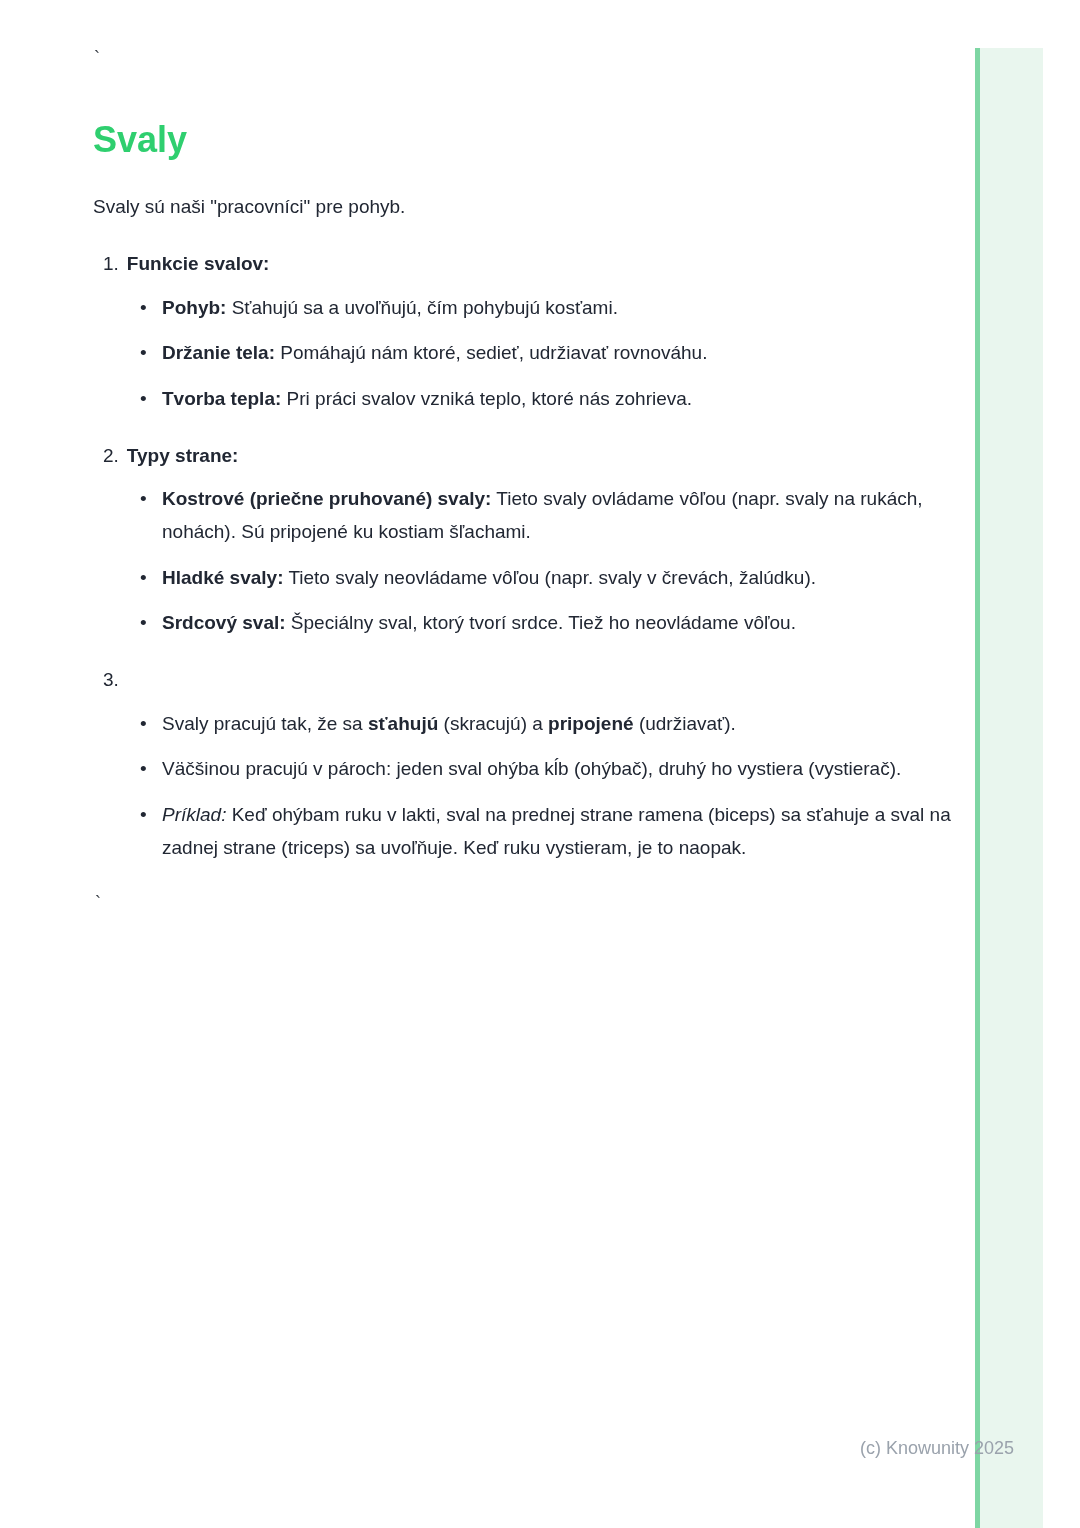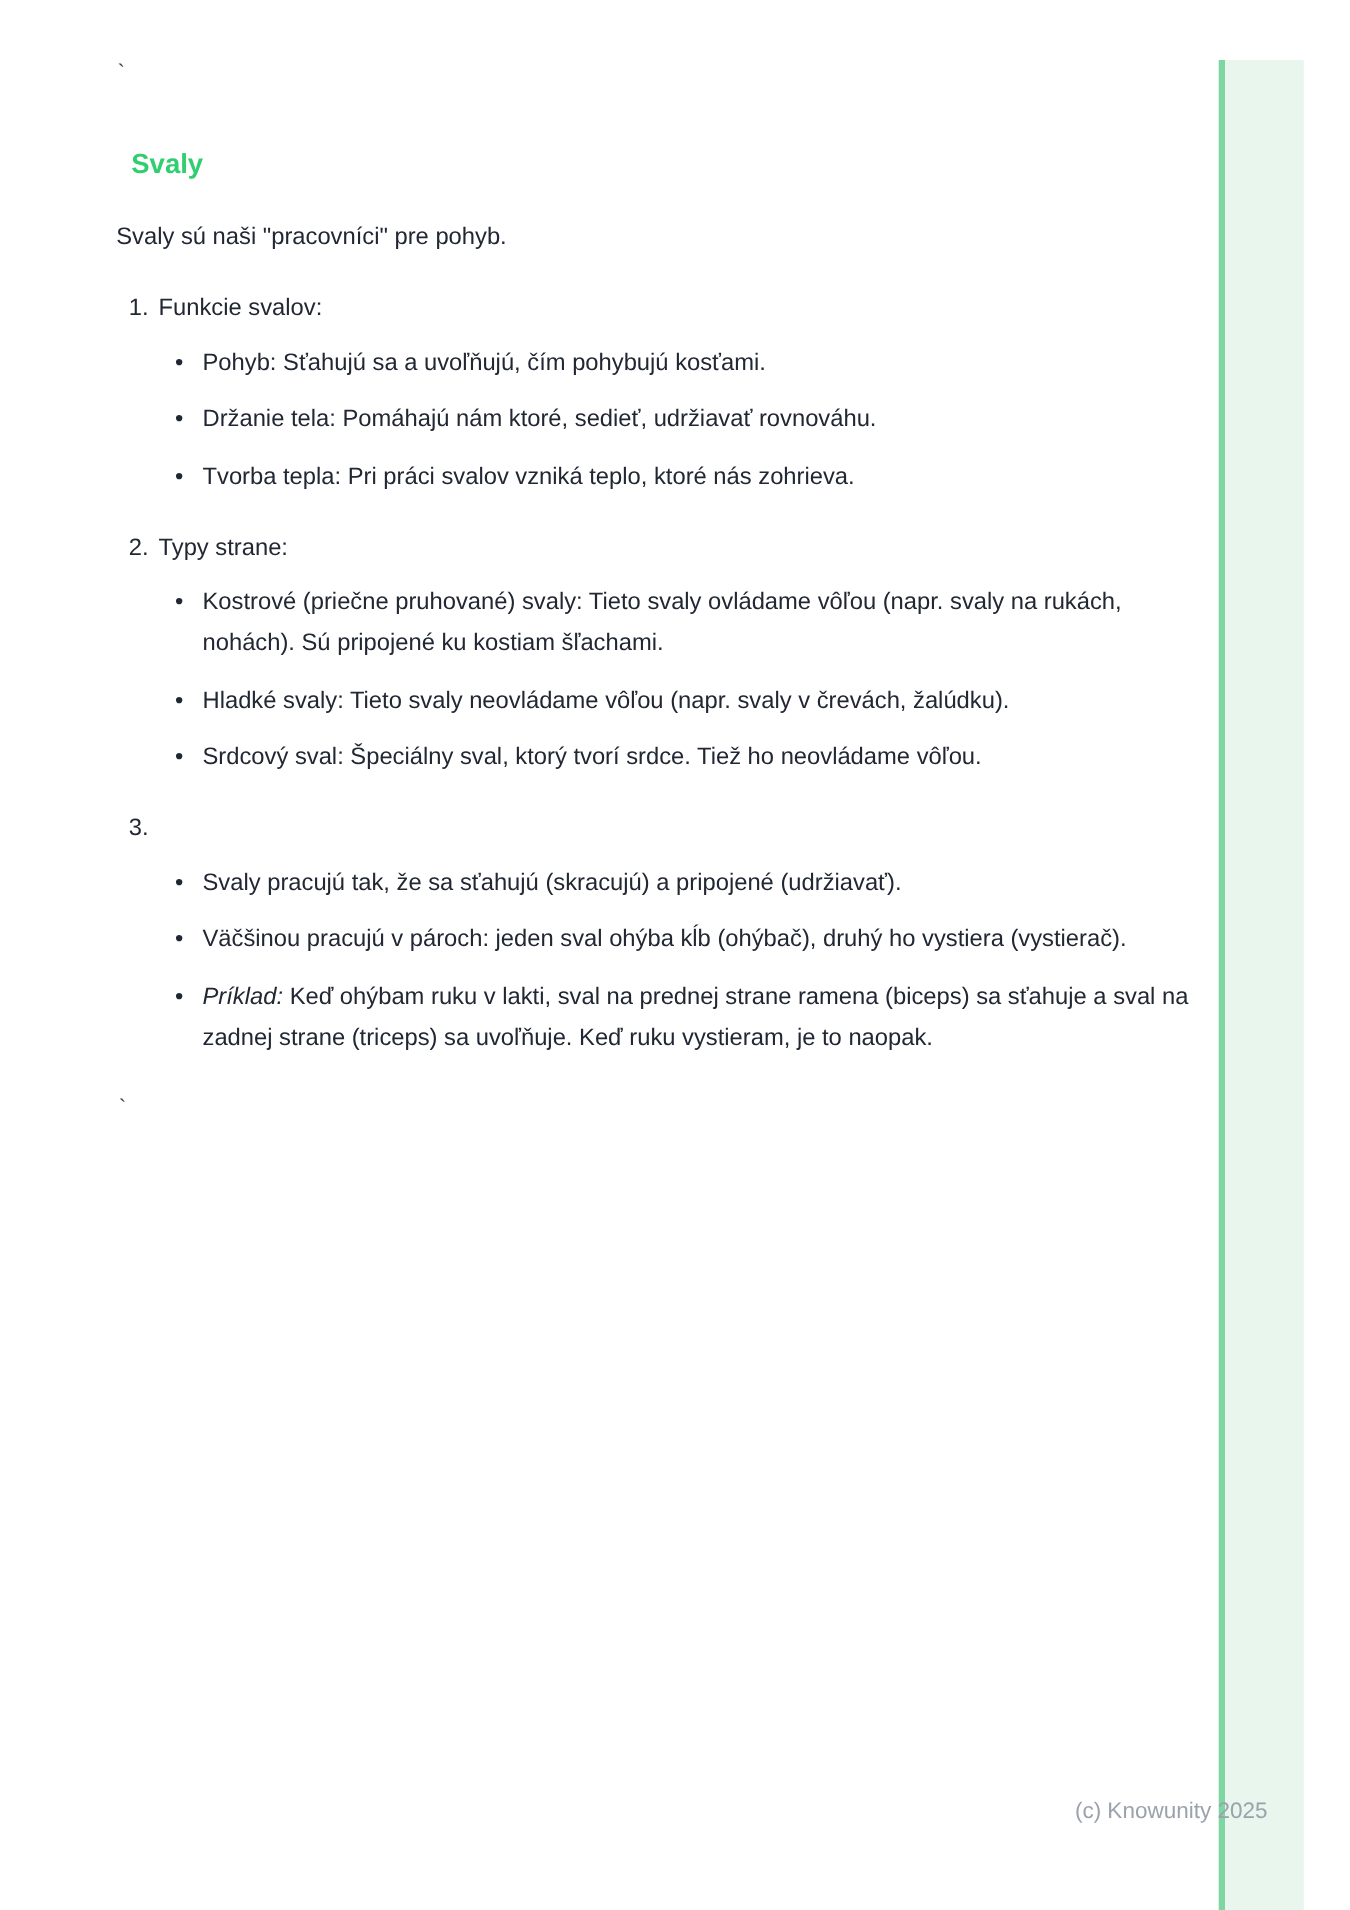--- a/index.html
+++ b/index.html
@@ -33,47 +33,47 @@
   .content {
     position: absolute;
     top: 118px;
     left: 93px;
     width: 872px;
     font-size: 19px;
     line-height: 1.72;
     z-index: 1;
   }
   .title {
-    font-size: 22px;
+    font-size: 36px;
     line-height: 1.2;
     font-weight: 700;
     color: #2fcf6f;
-    margin: 0 0 30px 12px;
+    margin: 0 0 30px 0;
   }
   .intro { margin: 0 0 24px 0; }
   .sec { margin-bottom: 24px; }
   .sec-head {
     display: flex;
     gap: 8px;
     padding-left: 10px;
     margin-bottom: 11px;
   }
   .sec-head .num { flex: 0 0 auto; }
-  .sec-head .head { font-weight: 400; text-align: center; }
+  .sec-head .head { font-weight: 700; text-align: center; }
   .li {
     display: flex;
     padding-left: 47px;
     margin-bottom: 13px;
   }
   .li .dot {
     flex: 0 0 22px;
     width: 22px;
   }
   .li .li-text { flex: 1; max-width: 800px; }
-  .b { font-weight: 400; }
+  .b { font-weight: 700; }
   .i { font-style: italic; text-align: right; }
   .stray-bottom {
     margin-top: 16px;
     padding-left: 2px;
     font-size: 18px;
     color: #3a3f47;
   }
   .footer {
     position: absolute;
     top: 1438px;

